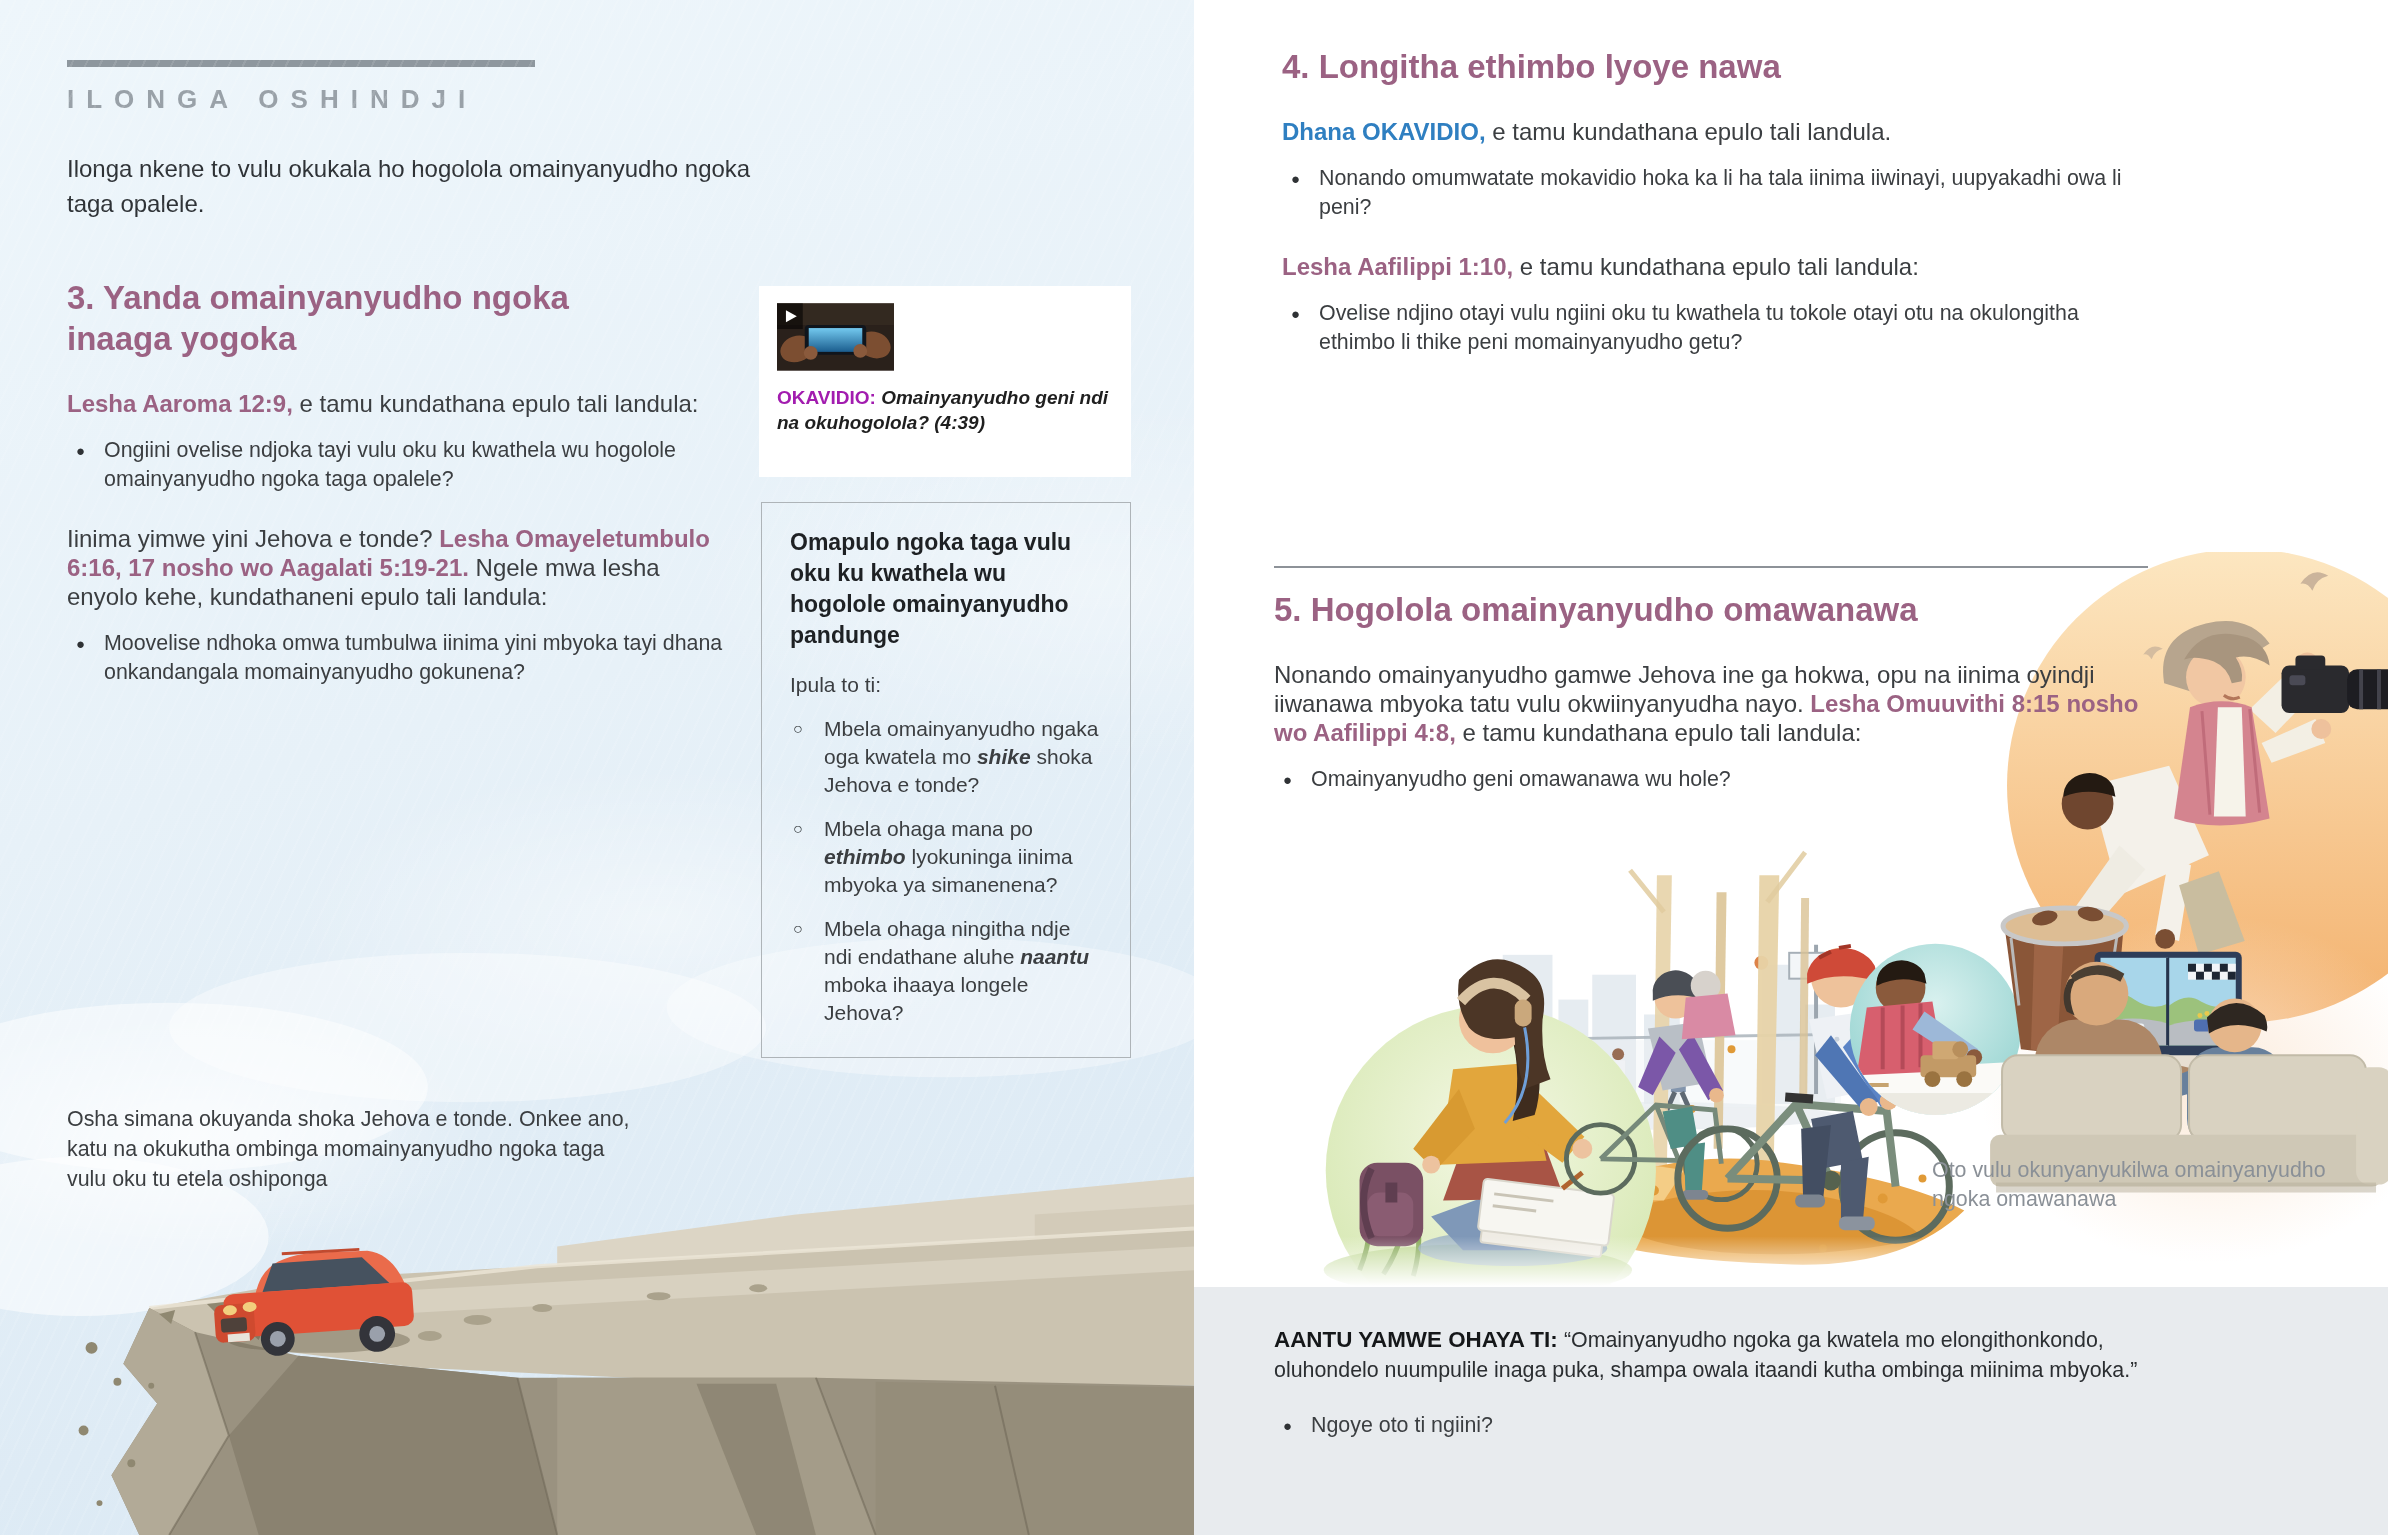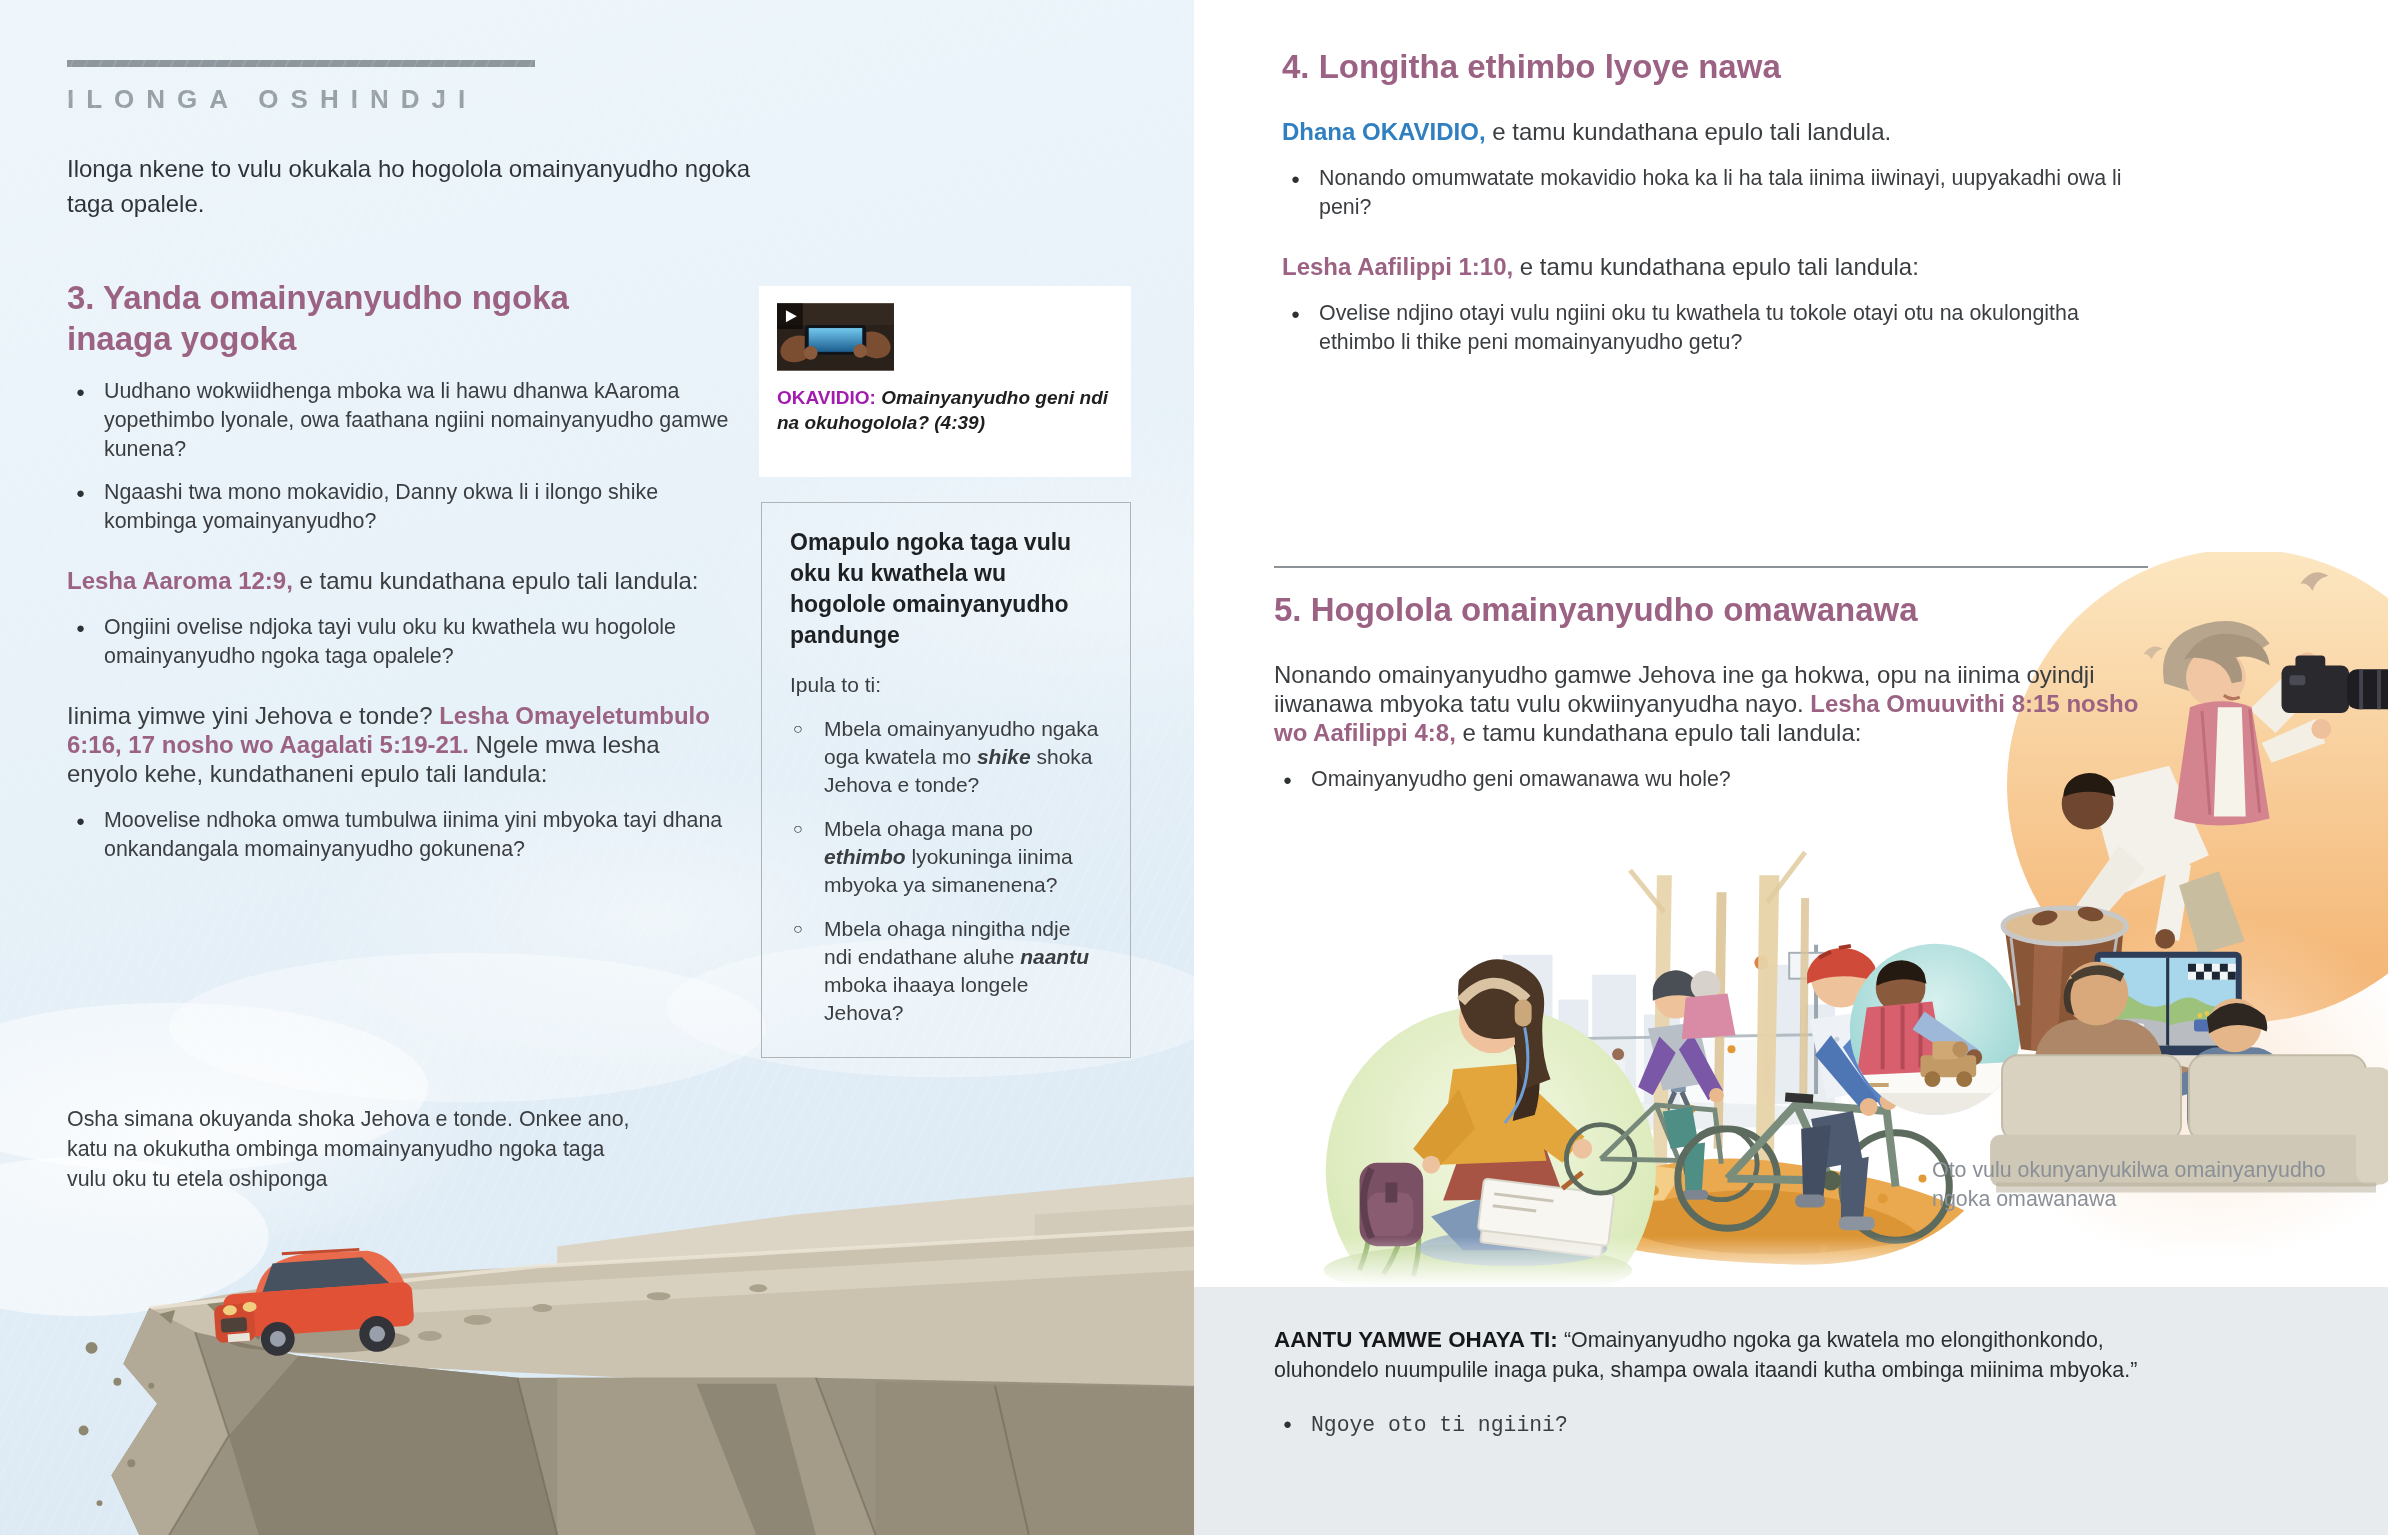--- a/index.html
+++ b/index.html
@@ -57,21 +57,21 @@
   .r-flow{position:absolute;left:88px;top:46px;width:876px;z-index:3;}
   .r-flow .body-p{width:716px;}
   .divider{position:absolute;left:80px;top:566px;width:874px;height:2px;background:#8d9298;z-index:3;}
   .s5-flow{position:absolute;left:80px;top:589px;width:896px;z-index:3;}
   .ill-caption{position:absolute;left:738px;top:1156px;width:438px;font-size:21.4px;line-height:29px;
     color:#8a9097;z-index:4;}
   .band{position:absolute;left:0;top:1287px;width:1194px;height:279px;background:#e8ebee;z-index:4;}
   .band-inner{position:absolute;left:80px;top:38px;width:896px;}
   .band-p{font-size:21.4px;line-height:30px;color:#2b2e31;margin:0;}
   .band-lead{font-weight:bold;font-size:22.4px;color:#151719;}
-  .band ul.dots{margin-top:26px;font-family:Liberation Mono, monospace;}
+  .band ul.dots{margin-top:26px;}
 
   .art{position:absolute;z-index:1;}
   .art-cliff{left:0;bottom:0;width:1194px;height:617px;}
   .art-activities{left:70px;top:552px;width:1124px;height:734px;}
 </style>
 </head>
 <body>
 
 <div class="spread">
 
@@ -131,24 +131,20 @@
         </g>
       </g>
     </svg>
 
     <div class="kicker-bar"></div>
     <div class="kicker">ILONGA OSHINDJI</div>
     <div class="intro">Ilonga nkene to vulu okukala ho hogolola omainyanyudho ngoka taga opalele.</div>
 
     <div class="l-flow">
       <h1 class="sec">3. Yanda omainyanyudho ngoka inaaga yogoka</h1>
-      <ul class="dots">
-        <li>Uudhano wokwiidhenga mboka wa li hawu dhanwa kAaroma yopethimbo lyonale, owa faathana ngiini nomainyanyudho gamwe kunena?</li>
-        <li>Ngaashi twa mono mokavidio, Danny okwa li i ilongo shike kombinga yomainyanyudho?</li>
-      </ul>
       <p class="body-p"><span class="ref">Lesha Aaroma 12:9,</span><span> e tamu kundathana epulo tali landula:</span></p>
       <ul class="dots">
         <li>Ongiini ovelise ndjoka tayi vulu oku ku kwathela wu hogolole omainyanyudho ngoka taga opalele?</li>
       </ul>
       <p class="body-p"><span>Iinima yimwe yini Jehova e tonde? </span><span class="ref">Lesha Omayeletumbulo 6:16, 17 nosho wo Aagalati 5:19-21.</span><span> Ngele mwa lesha enyolo kehe, kundathaneni epulo tali landula:</span></p>
       <ul class="dots">
         <li>Moovelise ndhoka omwa tumbulwa iinima yini mbyoka tayi dhana onkandangala momainyanyudho gokunena?</li>
       </ul>
     </div>
 

